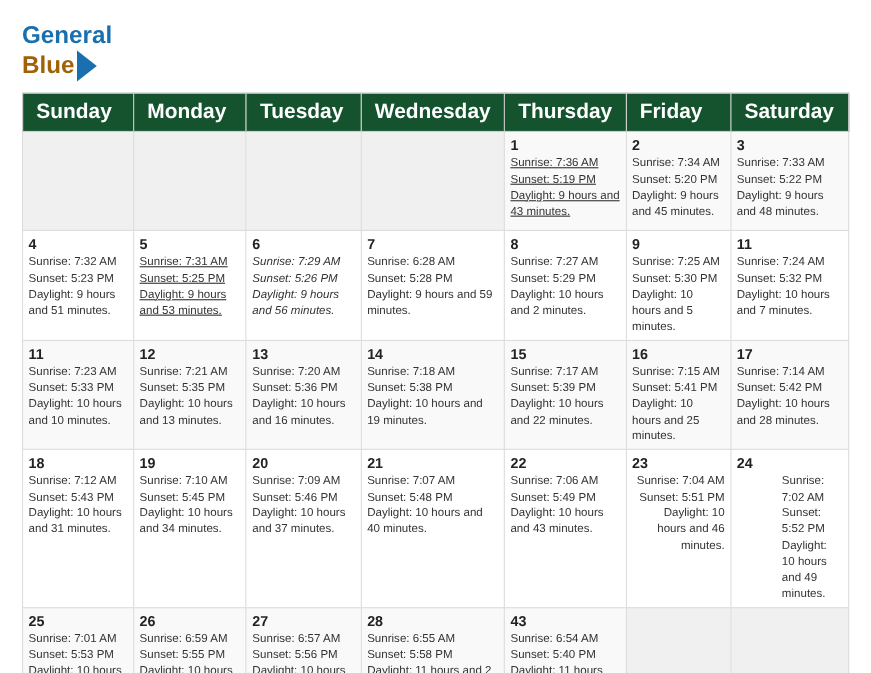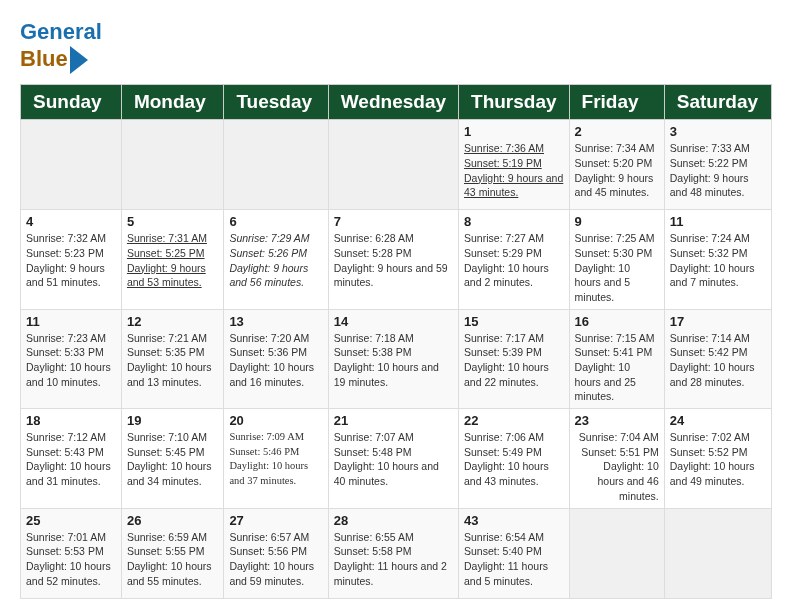--- a/index.html
+++ b/index.html
@@ -249,21 +249,21 @@
 Daylight: 10 hours and 31 minutes.</div>
         </td>
         <td>
           <div class="day-number">19</div>
           <div class="day-info" style="white-space: pre-line;">Sunrise: 7:10 AM
 Sunset: 5:45 PM
 Daylight: 10 hours and 34 minutes.</div>
         </td>
         <td>
           <div class="day-number">20</div>
-          <div class="day-info" style="white-space: pre-line; font-family: Liberation Serif, serif;">Sunrise: 7:09 AM
+          <div class="day-info" style="white-space: pre-line;">Sunrise: 7:09 AM
 Sunset: 5:46 PM
 Daylight: 10 hours and 37 minutes.</div>
         </td>
         <td>
           <div class="day-number">21</div>
           <div class="day-info" style="white-space: pre-line;">Sunrise: 7:07 AM
 Sunset: 5:48 PM
 Daylight: 10 hours and 40 minutes.</div>
         </td>
         <td>
@@ -273,21 +273,21 @@
 Daylight: 10 hours and 43 minutes.</div>
         </td>
         <td>
           <div class="day-number">23</div>
           <div class="day-info" style="white-space: pre-line; text-align: right;">Sunrise: 7:04 AM
 Sunset: 5:51 PM
 Daylight: 10 hours and 46 minutes.</div>
         </td>
         <td>
           <div class="day-number">24</div>
-          <div class="day-info" style="white-space: pre-line;">Sunrise: 7:02 AM
+          <div class="day-info" style="white-space: pre-line; margin-left: 41px;">Sunrise: 7:02 AM
 Sunset: 5:52 PM
 Daylight: 10 hours and 49 minutes.</div>
         </td>
       </tr>
       <tr>
         <td>
           <div class="day-number">25</div>
           <div class="day-info" style="white-space: pre-line;">Sunrise: 7:01 AM
 Sunset: 5:53 PM
 Daylight: 10 hours and 52 minutes.</div>

